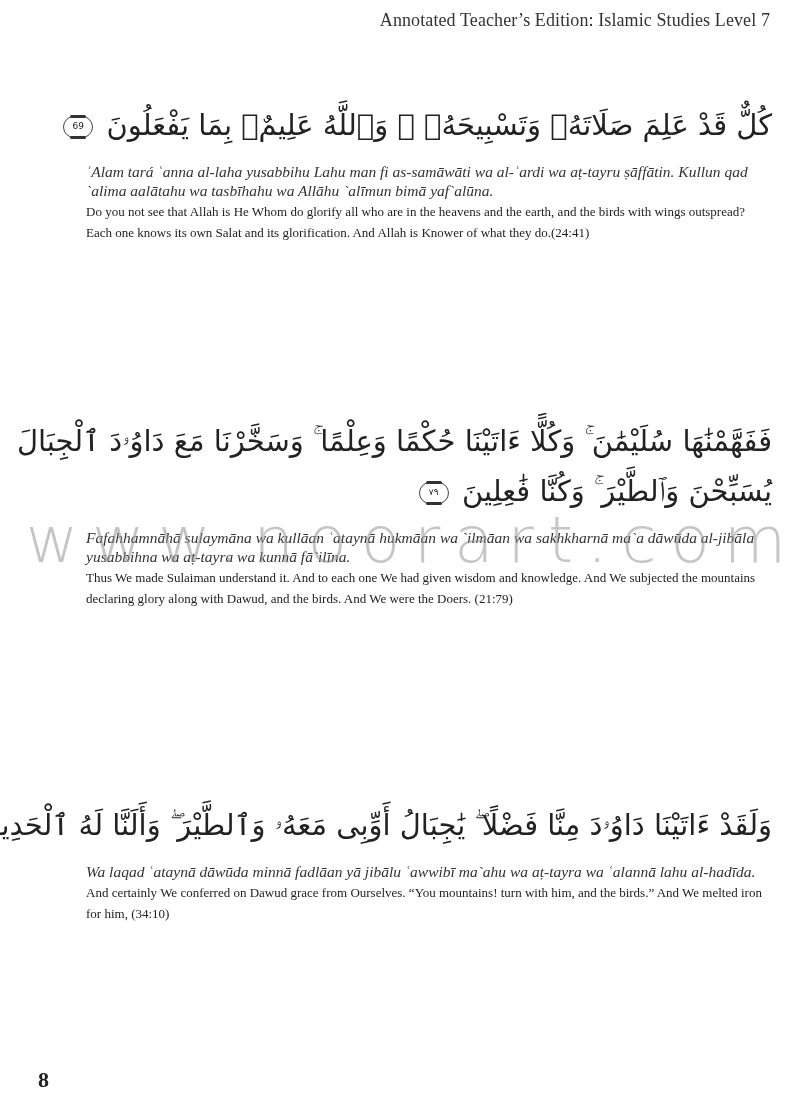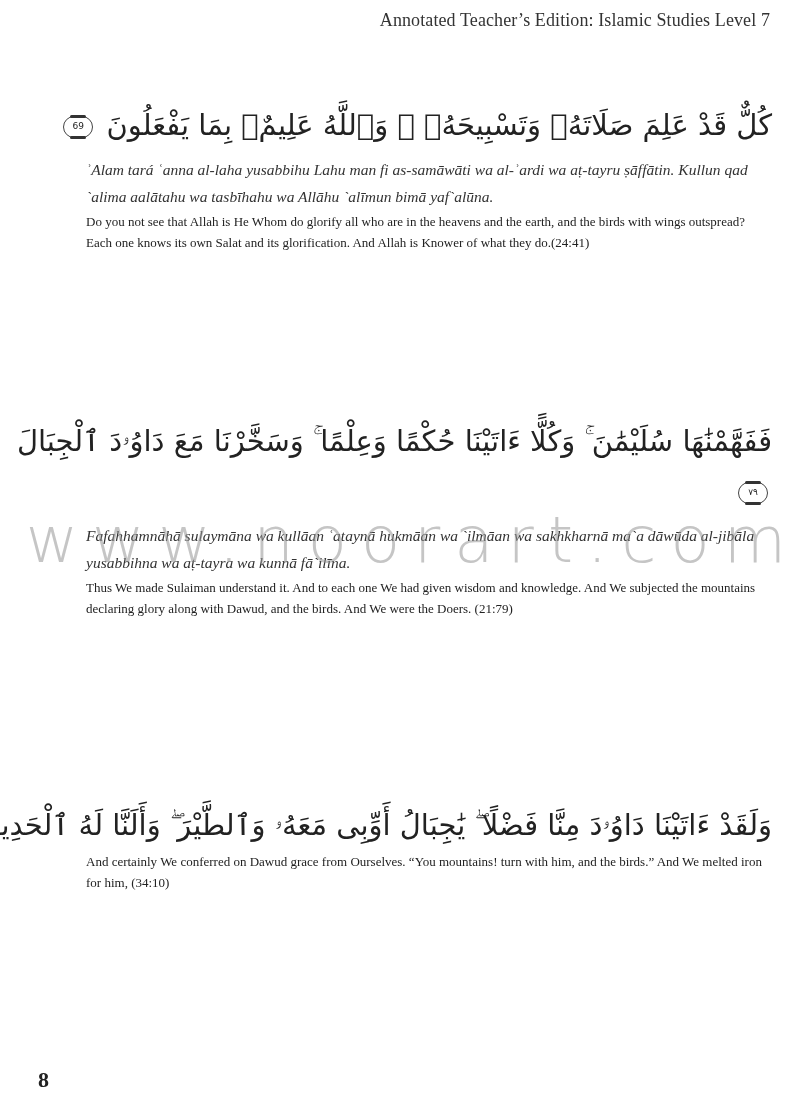--- a/index.html
+++ b/index.html
@@ -65,23 +65,23 @@
       inset: 0;
       font-size: 9px;
       line-height: 19px;
       text-align: center;
       font-family: "DejaVu Sans", sans-serif;
       direction: rtl;
     }
     .translit {
       font-style: italic;
       font-size: 15.5px;
-      line-height: 27px;
+      line-height: 19px;
       color: #333;
-      margin-top: 6px;
+      margin-top: 12px;
     }
     .translation {
       font-size: 13px;
       line-height: 21px;
       color: #222;
       margin-top: 1px;
     }
     .watermark {
       position: absolute;
       top: 508px;
@@ -115,28 +115,29 @@
   <div class="arabic">
     <span class="line"><span>كُلٌّ قَدْ عَلِمَ صَلَاتَهُۥ وَتَسْبِيحَهُۥ ۗ وَٱللَّهُ عَلِيمٌۢ بِمَا يَفْعَلُونَ</span> <span class="ayah-marker"><span>69</span></span></span>
   </div>
   <div class="translit">ʾAlam tará ʿanna al-laha yusabbihu Lahu man fi as-samāwāti wa al-ʾardi wa aṭ-tayru ṣāffātin. Kullun qad `alima aalātahu wa tasbīhahu wa  Allāhu `alīmun bimā yaf`alūna.</div>
   <div class="translation">Do you not see that Allah is He Whom do glorify all who are in the heavens and the earth, and the birds with wings outspread?  Each one knows its own Salat and its glorification.  And Allah is Knower of what they do.(24:41)</div>
 </div>
 
 <div class="verse-block" style="top:416px;">
   <div class="arabic">
     <span class="line">فَفَهَّمْنَٰهَا سُلَيْمَٰنَ ۚ وَكُلًّا ءَاتَيْنَا حُكْمًا وَعِلْمًا ۚ وَسَخَّرْنَا مَعَ دَاوُۥدَ ٱلْجِبَالَ</span>
-    <span class="line"> <span class="ayah-marker"><span>٧٩</span></span></span>
+    <span class="line"><span>يُسَبِّحْنَ وَٱلطَّيْرَ ۚ وَكُنَّا فَٰعِلِينَ</span> <span class="ayah-marker"><span>٧٩</span></span></span>
   </div>
   <div class="translit">Fafahhamnāhā sulaymāna wa kullāan ʿataynā hukmāan wa `ilmāan wa sakhkharnā ma`a dāwūda al-jibāla yusabbihna wa aṭ-tayra wa kunnā fā`ilīna.</div>
   <div class="translation">Thus We made Sulaiman understand it.  And to each one We had given wisdom and knowledge.  And We subjected the mountains declaring glory along with Dawud, and the birds.  And We were the Doers. (21:79)</div>
 </div>
 
 <div class="verse-block" style="top:800px;">
   <div class="arabic">
     <span class="line"><span>وَلَقَدْ ءَاتَيْنَا دَاوُۥدَ مِنَّا فَضْلًا ۖ يَٰجِبَالُ أَوِّبِى مَعَهُۥ وَٱلطَّيْرَ ۖ وَأَلَنَّا لَهُ ٱلْحَدِيدَ</span> </span>
   </div>
+  <div class="translit">Wa laqad ʿataynā dāwūda minnā fadlāan  yā jibālu ʿawwibī ma`ahu wa aṭ-tayra wa ʿalannā lahu al-hadīda.</div>
   <div class="translation">And certainly We conferred on Dawud grace from Ourselves.  “You mountains! turn with him, and the birds.”  And We melted iron for him, (34:10)</div>
 </div>
 
 <div class="watermark">www.noorart.com</div>
 
 <div class="page-number">8</div>
 
 </body></html>

